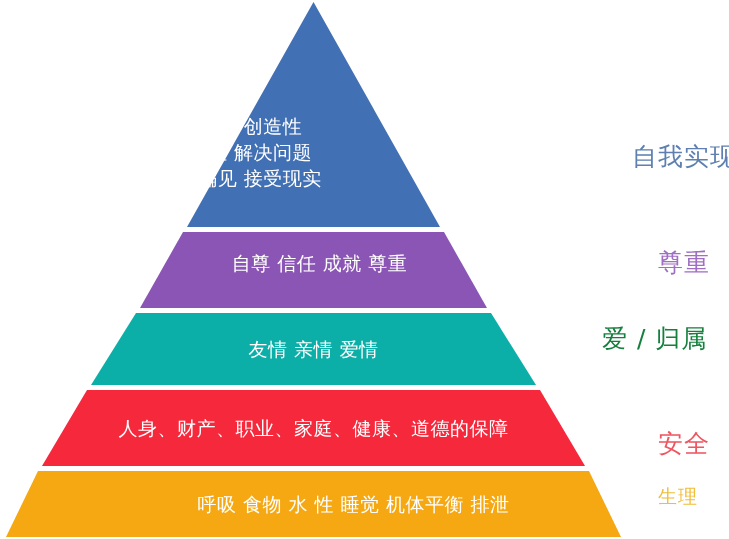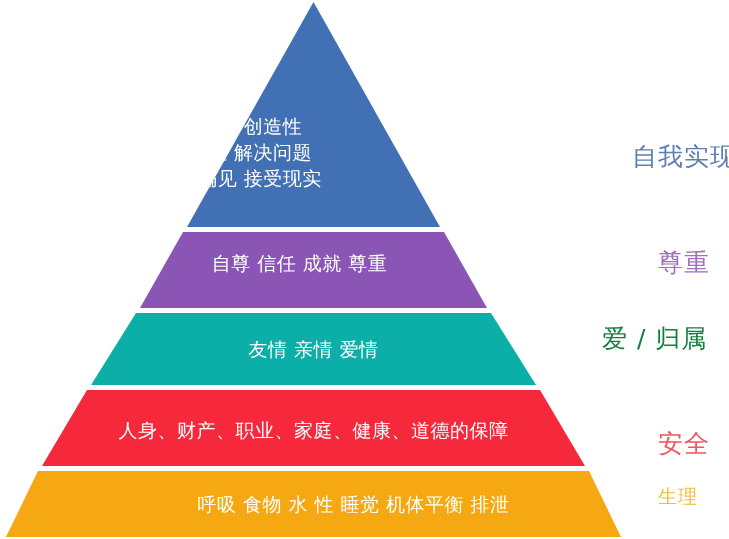--- a/index.html
+++ b/index.html
@@ -45,21 +45,21 @@
   .side-label {
     position: absolute;
     white-space: nowrap;
     font-weight: 400;
     letter-spacing: 1px;
     text-align: left;
   }
   #lvl5-text { left: 0; right: 0; top: 114px; font-size: 19px; }
   #lvl4-text { left: 0; right: 0; top: 251px; font-size: 19px; }
   #lvl3-text { left: 0; right: 0; top: 337px; font-size: 19px; }
-  #lvl2-text { left: 0; right: 0; top: 418px; font-size: 19px; }
+  #lvl2-text { left: 0; right: 0; top: 418px; font-size: 19px; font-family: Liberation Mono, monospace; }
   #lvl1-text { left: 0; right: 5px; top: 492px; font-size: 19px; padding-left: 40px; }
 
   #lvl5-text .tline, #lvl4-text .tline, #lvl3-text .tline,
   #lvl2-text .tline, #lvl1-text .tline {
     display: block;
     margin-left: -115px;
   }
   #lvl4-text .tline { margin-left: -108px; }
   #lvl3-text .tline { margin-left: -108px; }
   #lvl2-text .tline { margin-left: -108px; }
@@ -88,21 +88,21 @@
 
     <polygon points="38,471 589,471 621,537 6,537" fill="#F5A811"></polygon>
   </svg>
 
   <div class="band-text multi" id="lvl5-text" style="left: 0px; width: 583px; text-align: center;">
     <span class="tline" style="display: block; margin-left: -102px;">道德观 创造性</span>
     <span class="tline" style="display: block; margin-left: -102px;">自觉性 解决问题</span>
     <span class="tline" style="display: block; margin-left: -102px;">没有偏见 接受现实</span>
   </div>
 
-  <div class="band-text" id="lvl4-text" style="left: 0px; width: 701px; text-align: center;">
+  <div class="band-text" id="lvl4-text" style="left: 0px; width: 701px; text-align: center; padding-left: 20px;">
     <span class="tline" style="display: block; margin-left: -102px;">自尊 信任 成就 尊重</span>
   </div>
 
   <div class="band-text" id="lvl3-text" style="left: 0px; width: 729px; ">
     <span class="tline" style="display: block; margin-left: -102px;">友情  亲情  爱情</span>
   </div>
 
   <div class="band-text" id="lvl2-text" style="left: 0px; width: 729px; text-align: center;">
     <span class="tline" style="display: block; margin-left: -102px;">人身、财产、职业、家庭、健康、道德的保障</span>
   </div>

